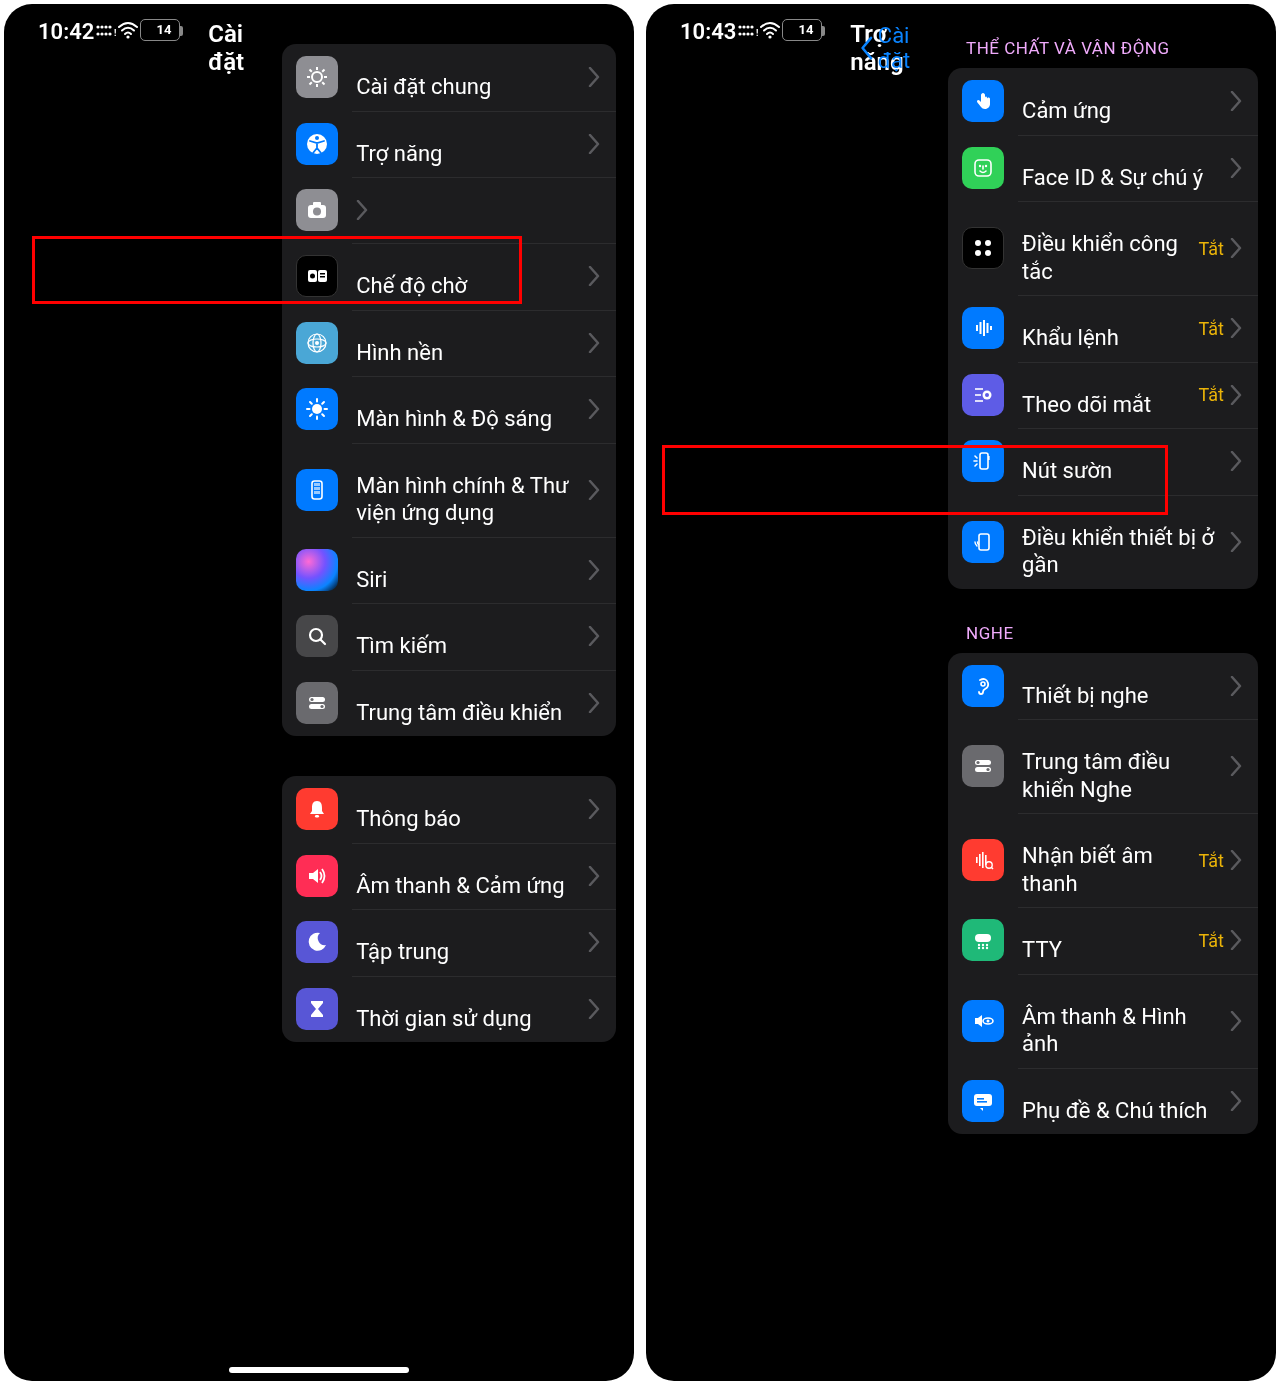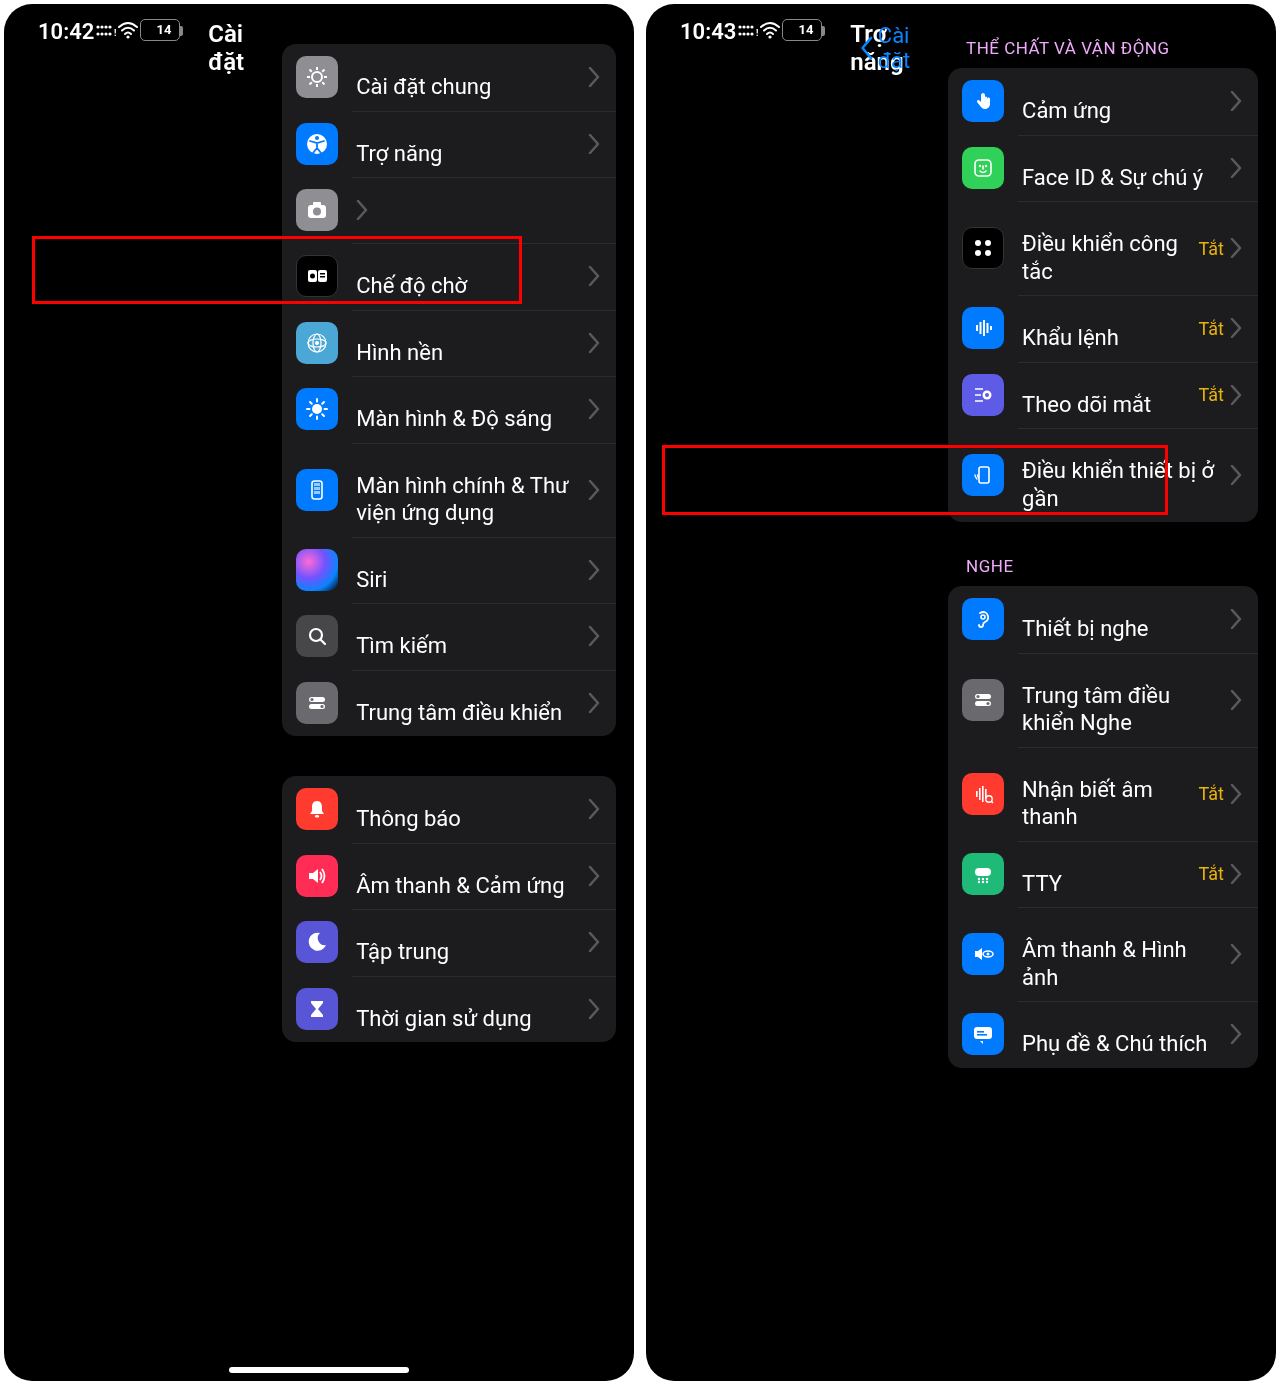--- a/index.html
+++ b/index.html
@@ -613,20 +613,34 @@
         <span class="value">Tắt</span>
         <span class="chev">
             <svg viewBox="0 0 10 20">
               <use href="#i-chevron"></use>
             </svg>
           </span>
       </div>
       <div class="row">
         <span class="icon bg-blue">
             <svg width="24" height="24" viewBox="0 0 24 24">
+              <use href="#i-side"></use>
+            </svg>
+          </span>
+        <span class="label">Nút sườn</span>
+        <span class="value"></span>
+        <span class="chev">
+            <svg viewBox="0 0 10 20">
+              <use href="#i-chevron"></use>
+            </svg>
+          </span>
+      </div>
+      <div class="row">
+        <span class="icon bg-blue">
+            <svg width="24" height="24" viewBox="0 0 24 24">
               <use href="#i-nearby"></use>
             </svg>
           </span>
         <span class="label">Điều khiển thiết bị ở gần</span>
         <span class="value"></span>
         <span class="chev">
             <svg viewBox="0 0 10 20">
               <use href="#i-chevron"></use>
             </svg>
           </span>

